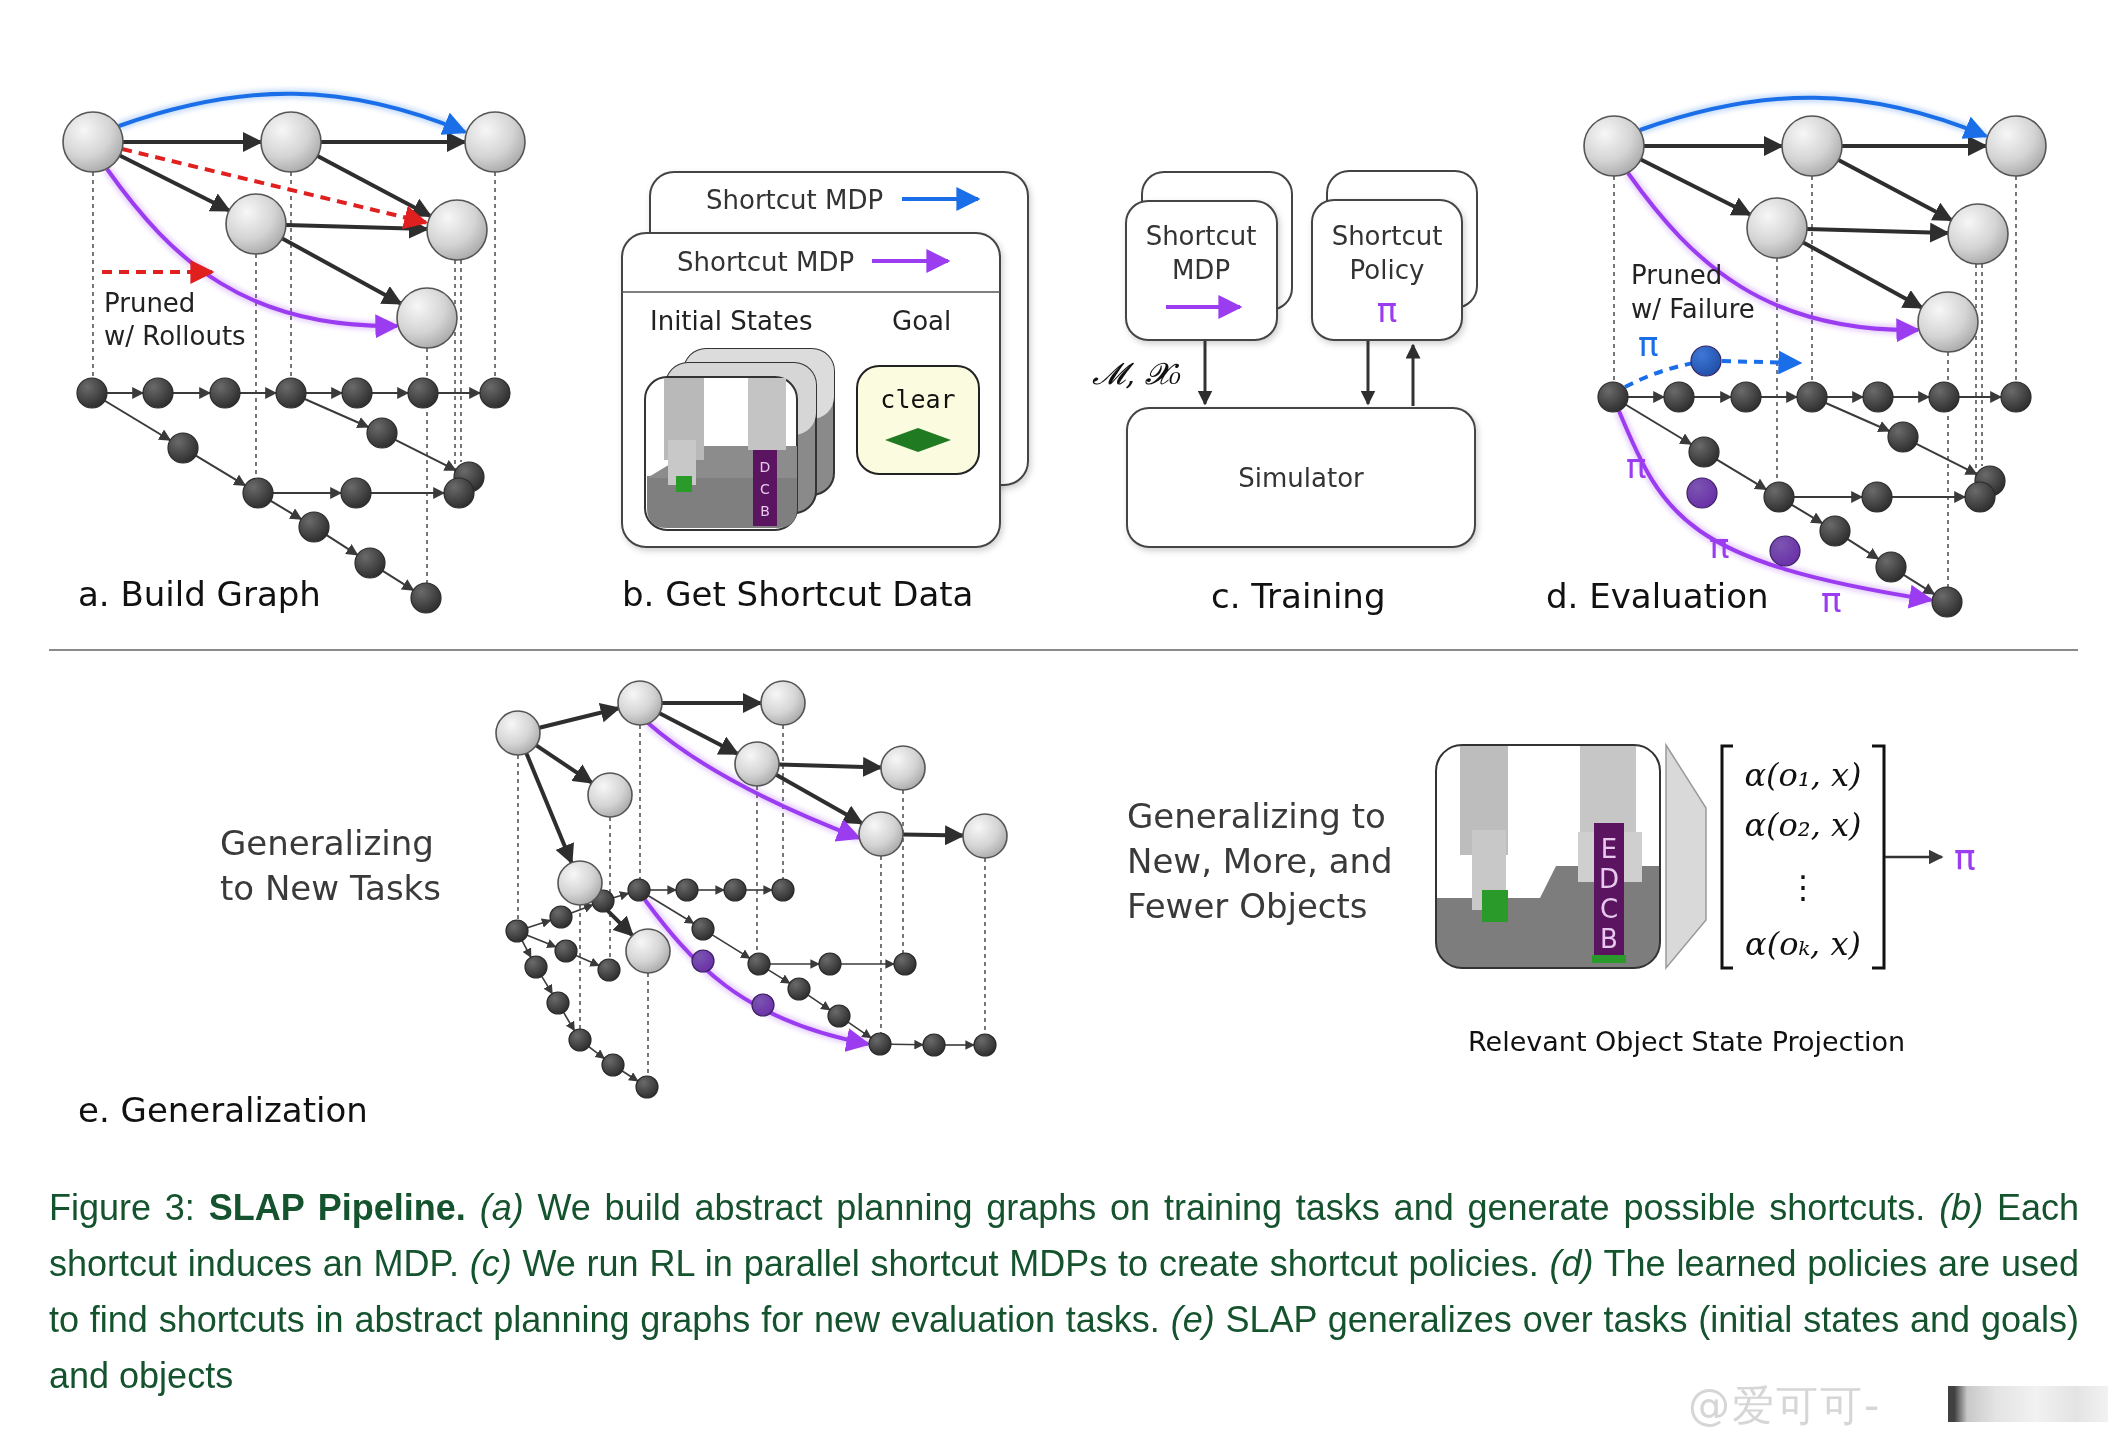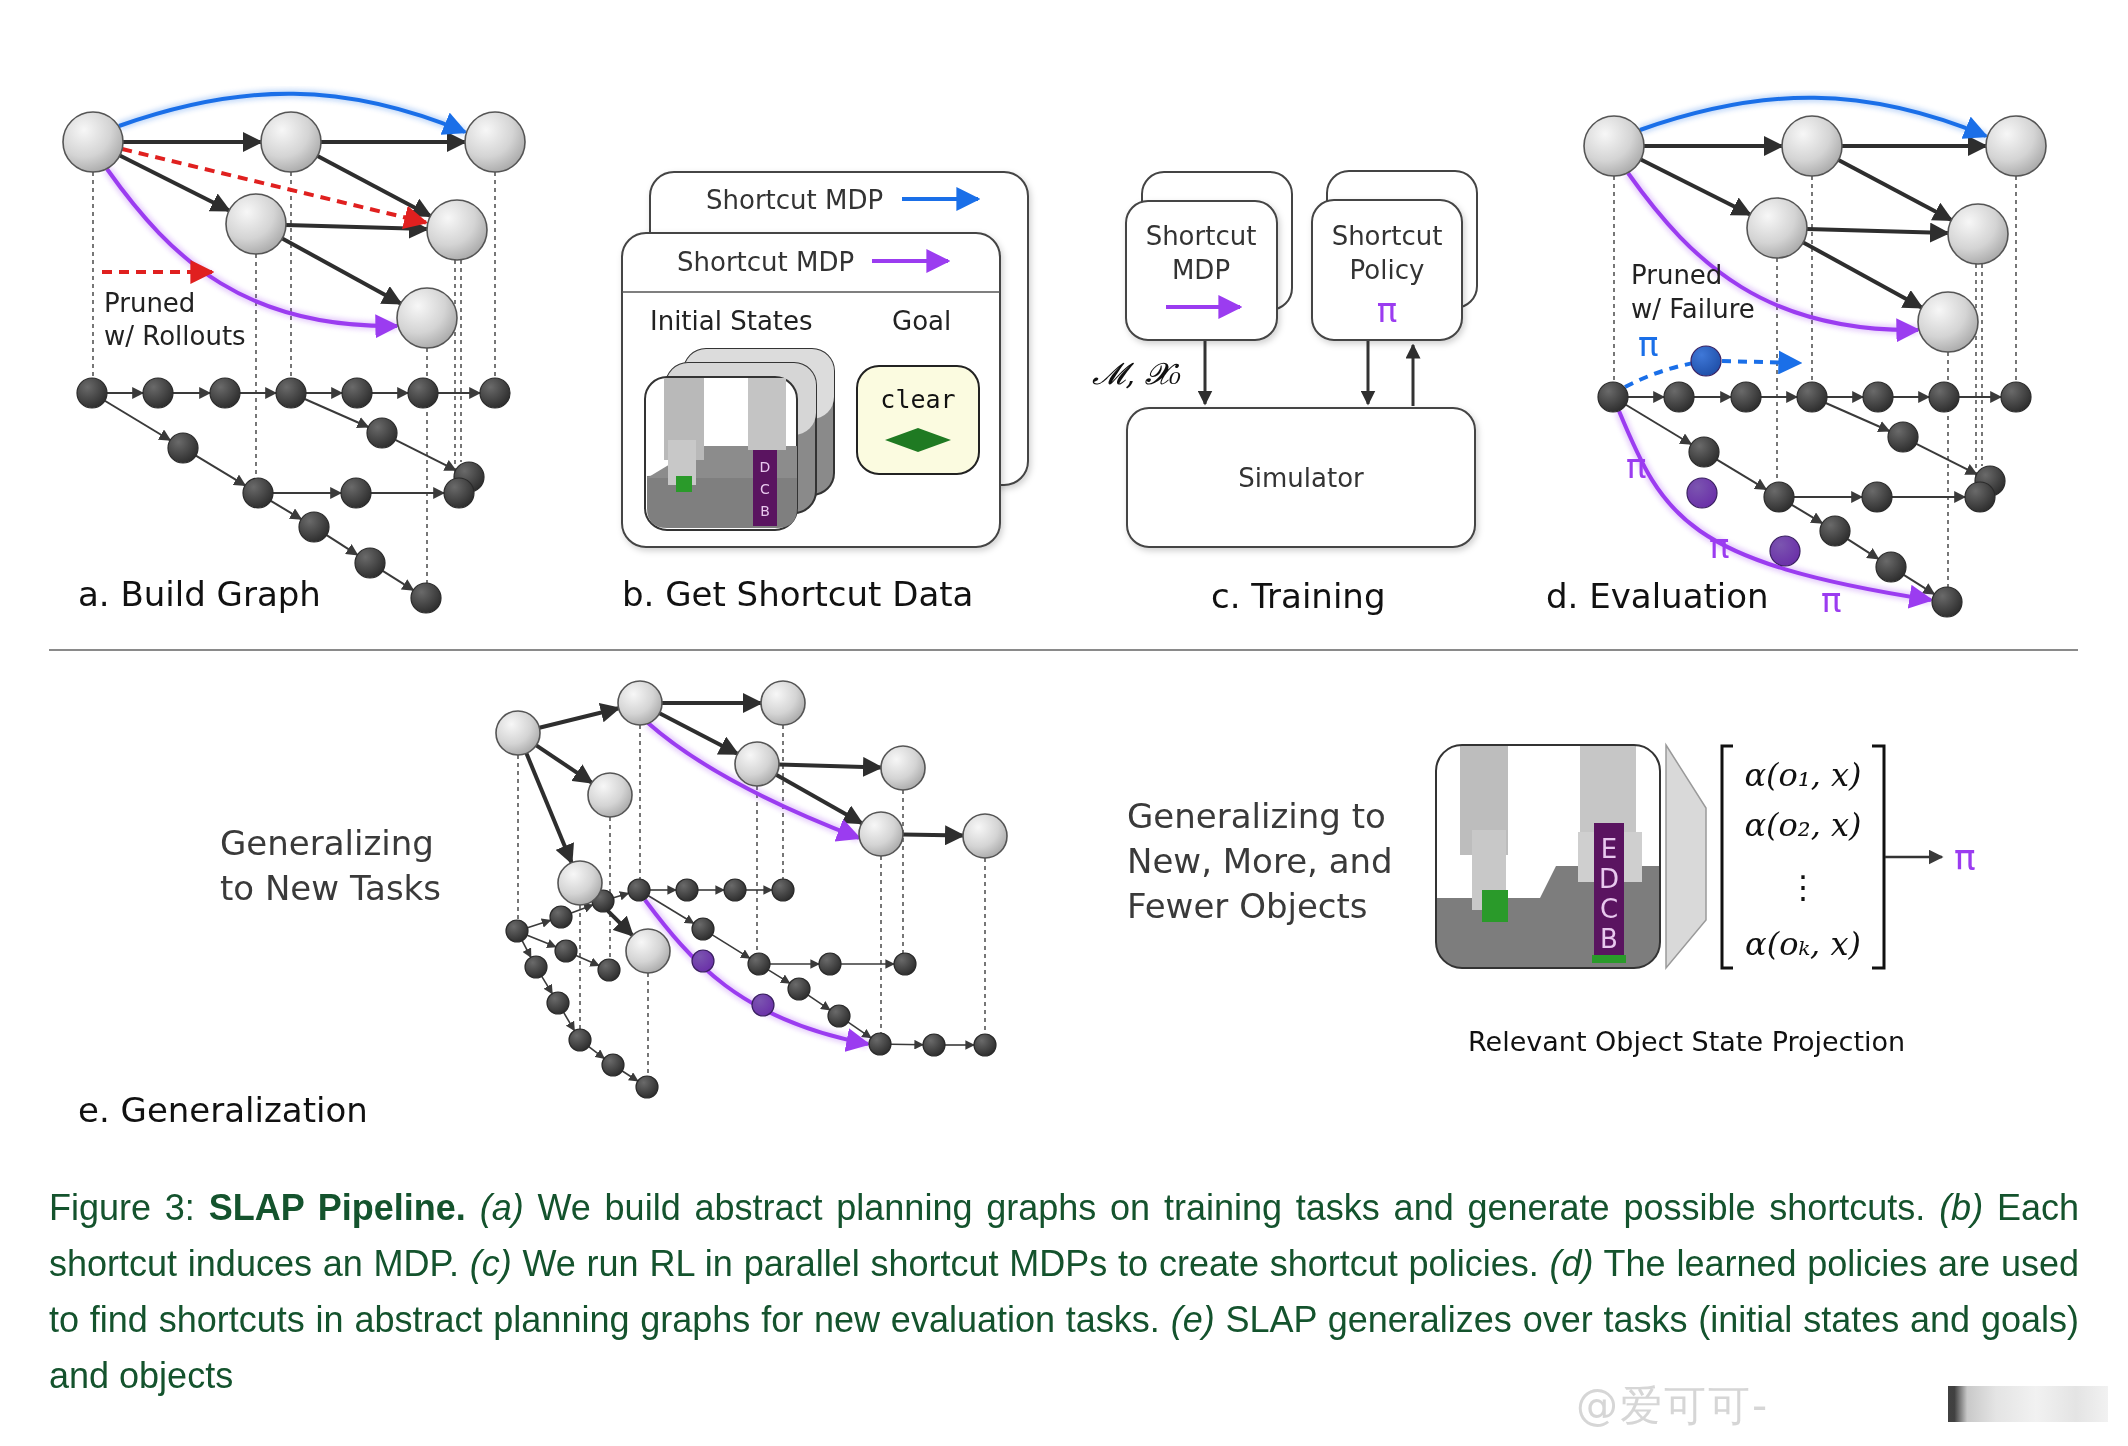--- a/index.html
+++ b/index.html
@@ -13,21 +13,21 @@
   .lbl-dark { font-size: 26px; fill: #333; }
   .gen-lbl { font-size: 34px; fill: #3a3a3a; }
   .caption {
     position: absolute; left: 49px; top: 1180px; width: 2030px;
     font-family: Liberation Sans, sans-serif; font-size: 36px; line-height: 56px;
     color: #14532d; text-align: justify; text-align-last: left;
   }
   .caption b { font-weight: bold; }
   .caption i { font-style: italic; }
   .watermark {
-    position: absolute; left: 1576px; top: 1378px;
+    position: absolute; left: 1688px; top: 1378px;
     font-family: "DejaVu Sans", sans-serif; font-size: 42px; color: rgba(200,200,200,0.75);
     letter-spacing: 2px;
   }
   .wm-blur { position: absolute; left: 1948px; top: 1386px; width: 160px; height: 36px;
     background: linear-gradient(90deg, #111 0 4%, #bbb 12%, #ddd 30%, #eee 55%, #ddd 80%, #eee 100%); opacity: .8; }
 </style>
 </head>
 <body>
 
 <svg id="figure" xmlns="http://www.w3.org/2000/svg" width="2128" height="1446" viewBox="0 0 2128 1446">

